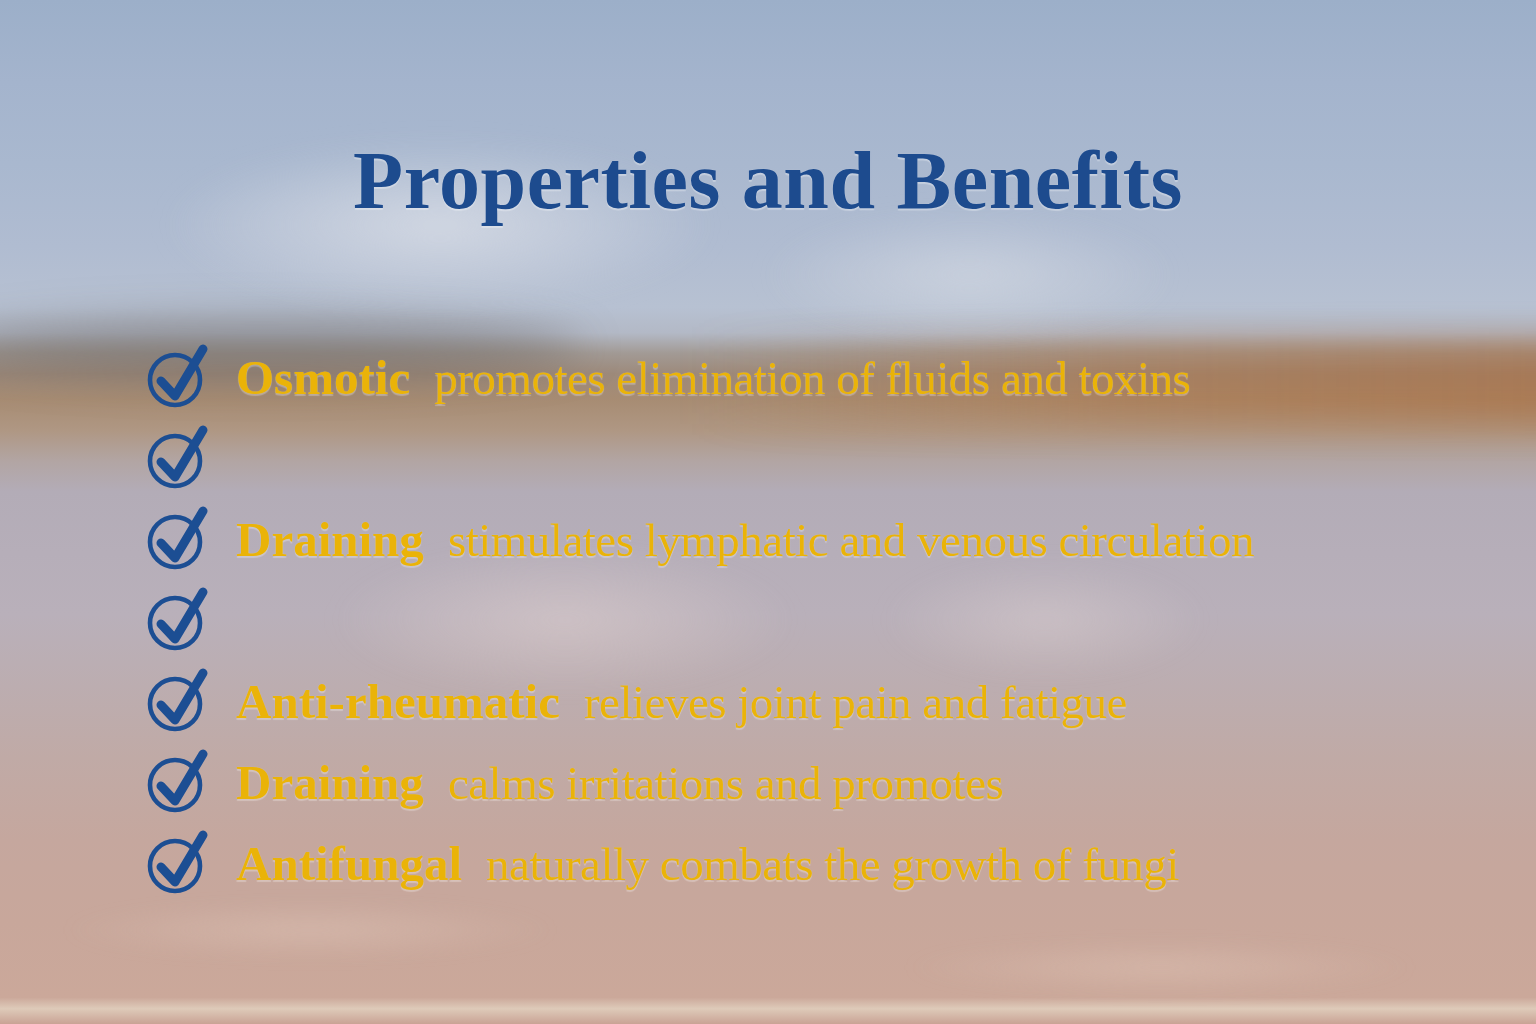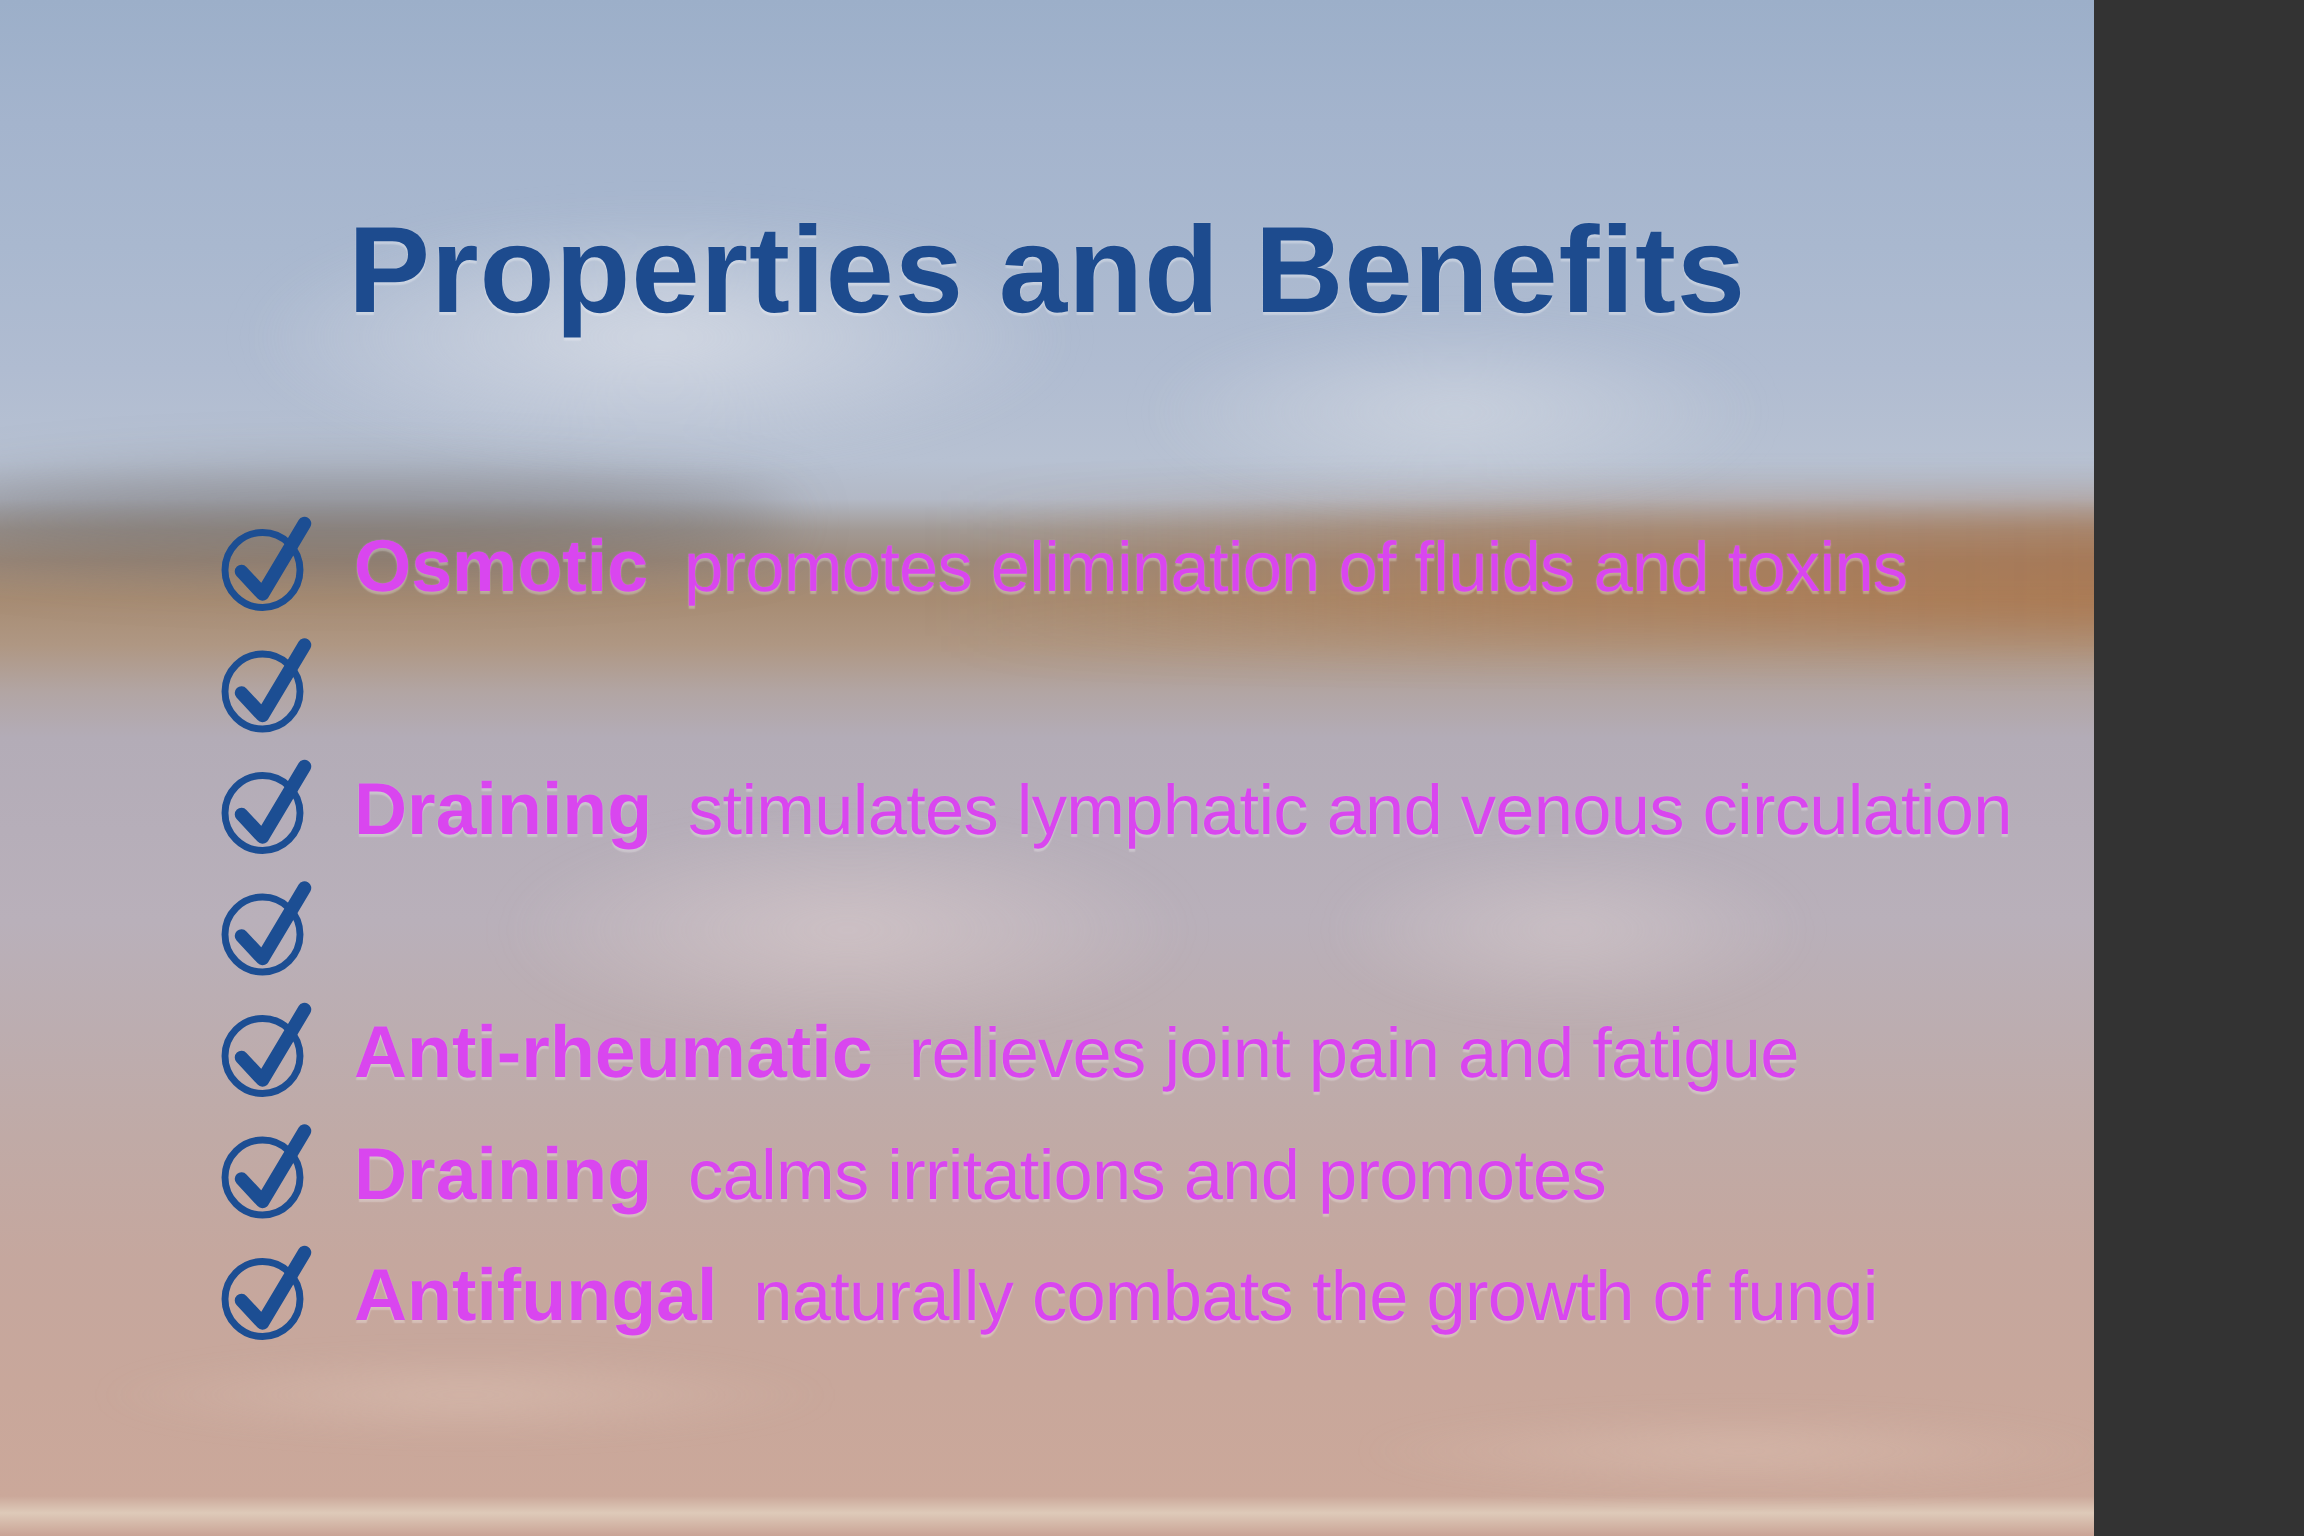--- a/index.html
+++ b/index.html
@@ -2,24 +2,24 @@
 <html><head>
 <meta charset="utf-8">
 <style>
   html, body {
     margin: 0;
     padding: 0;
     background: #333;
   }
   .canvas {
     position: relative;
-    width: 1396px;
+    width: 1536px;
     height: 1024px;
     overflow: hidden;
-    font-family: Liberation Sans, sans-serif;
+    font-family: Liberation Serif, serif;
   }
 
   
   .bg-base {
     position: absolute;
     inset: 0;
     background: linear-gradient(180deg,
       #9cafc9 0%,
       #a4b4cd 8%,
       #a9b8cf 16%,
@@ -112,21 +112,21 @@
   .check {
     flex: 0 0 auto;
     width: 68px;
     height: 68px;
     margin-right: 22px;
     position: relative;
     top: -3px;
   }
   .row-text {
     margin: 0;
-    color: #d946ef;
+    color: #eab308;
     font-size: 47px;
     text-shadow: 0 2px 1px rgba(255,255,255,0.28), 0 0 1px rgba(235,238,245,0.3);
   }
   .term {
     font-weight: bold;
     font-size: 49px;
     margin-right: 24px;
     letter-spacing: 0px;
   }
   .desc {

